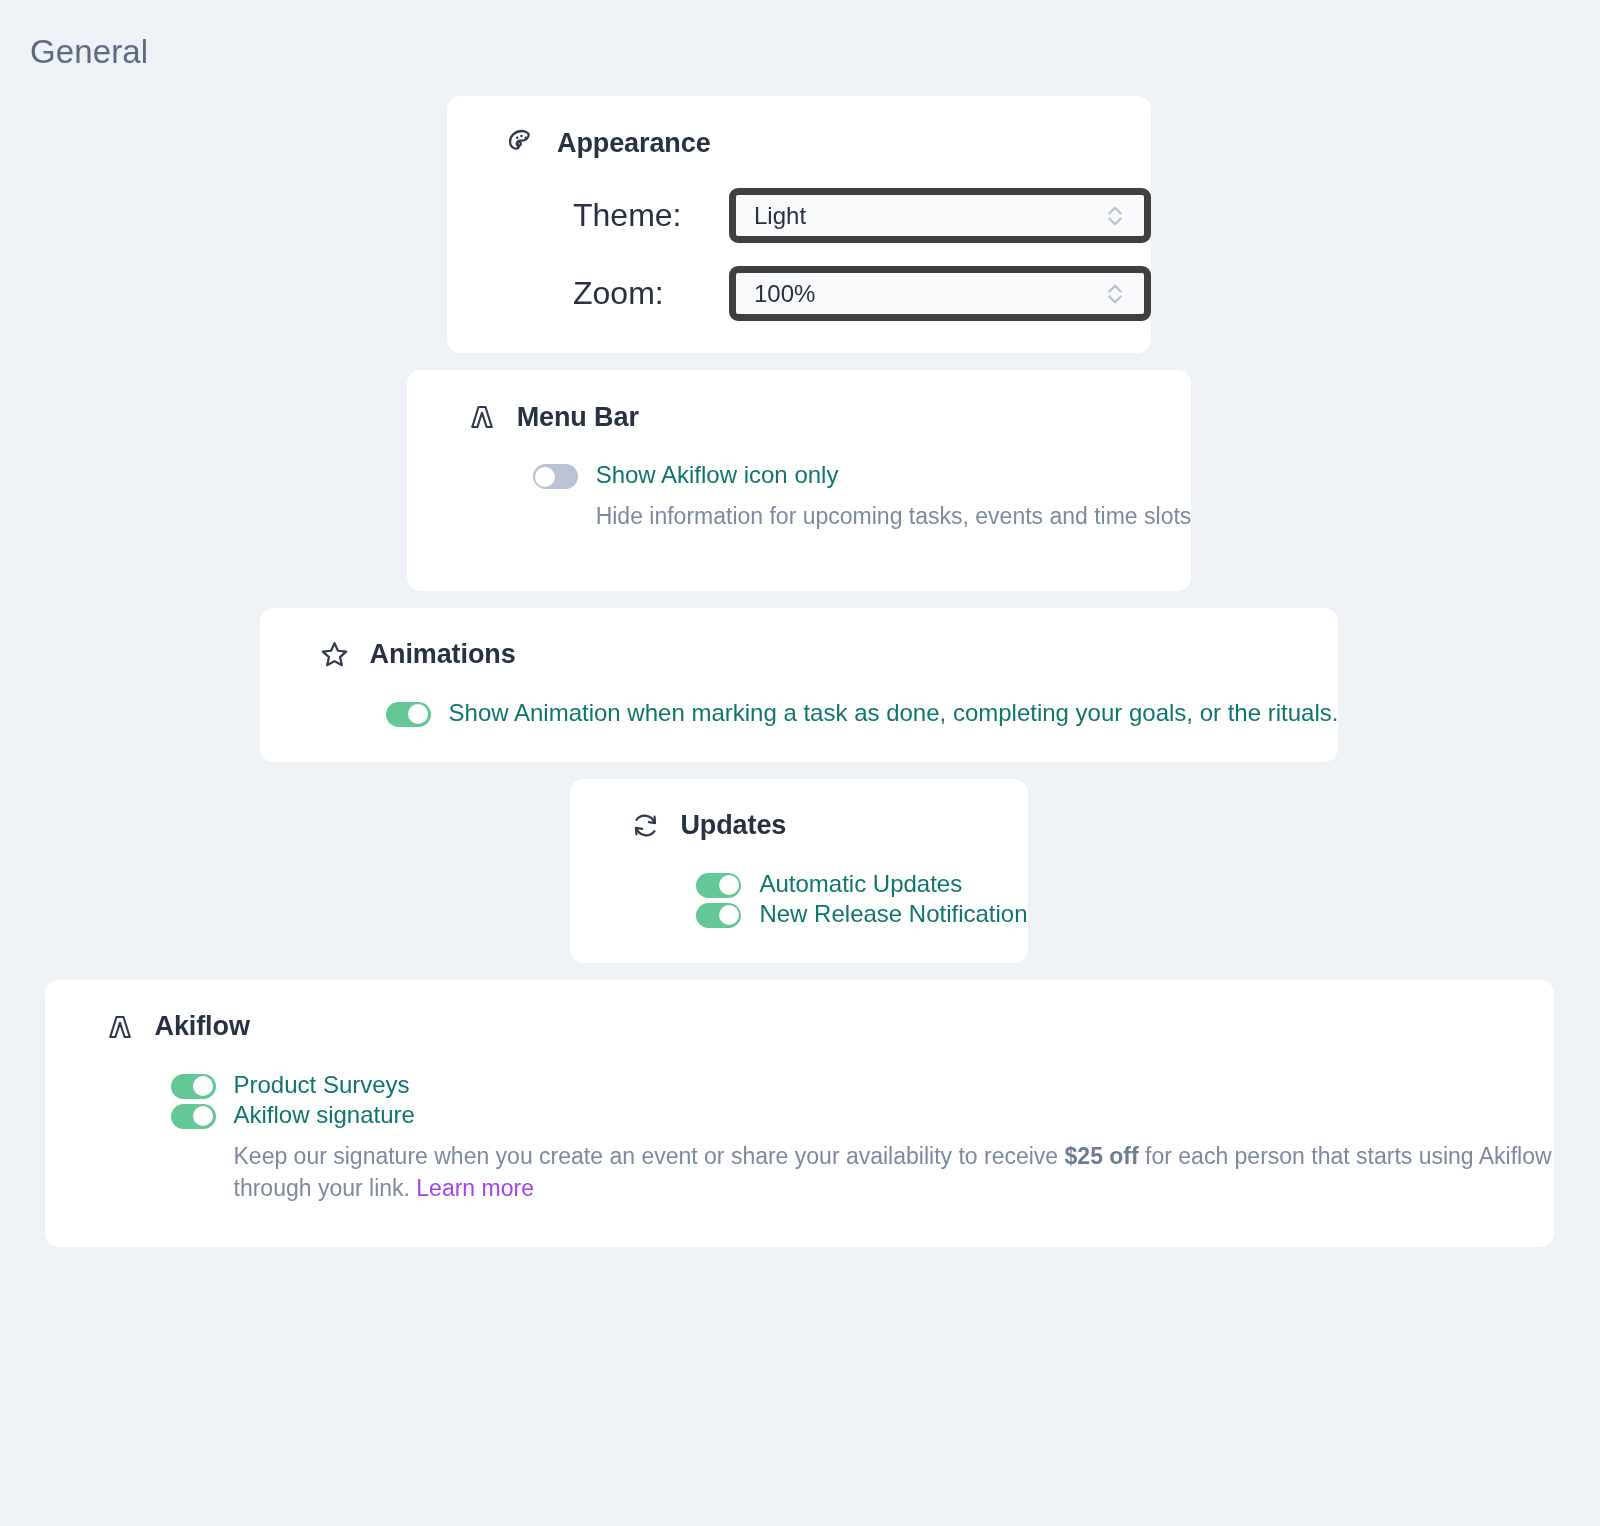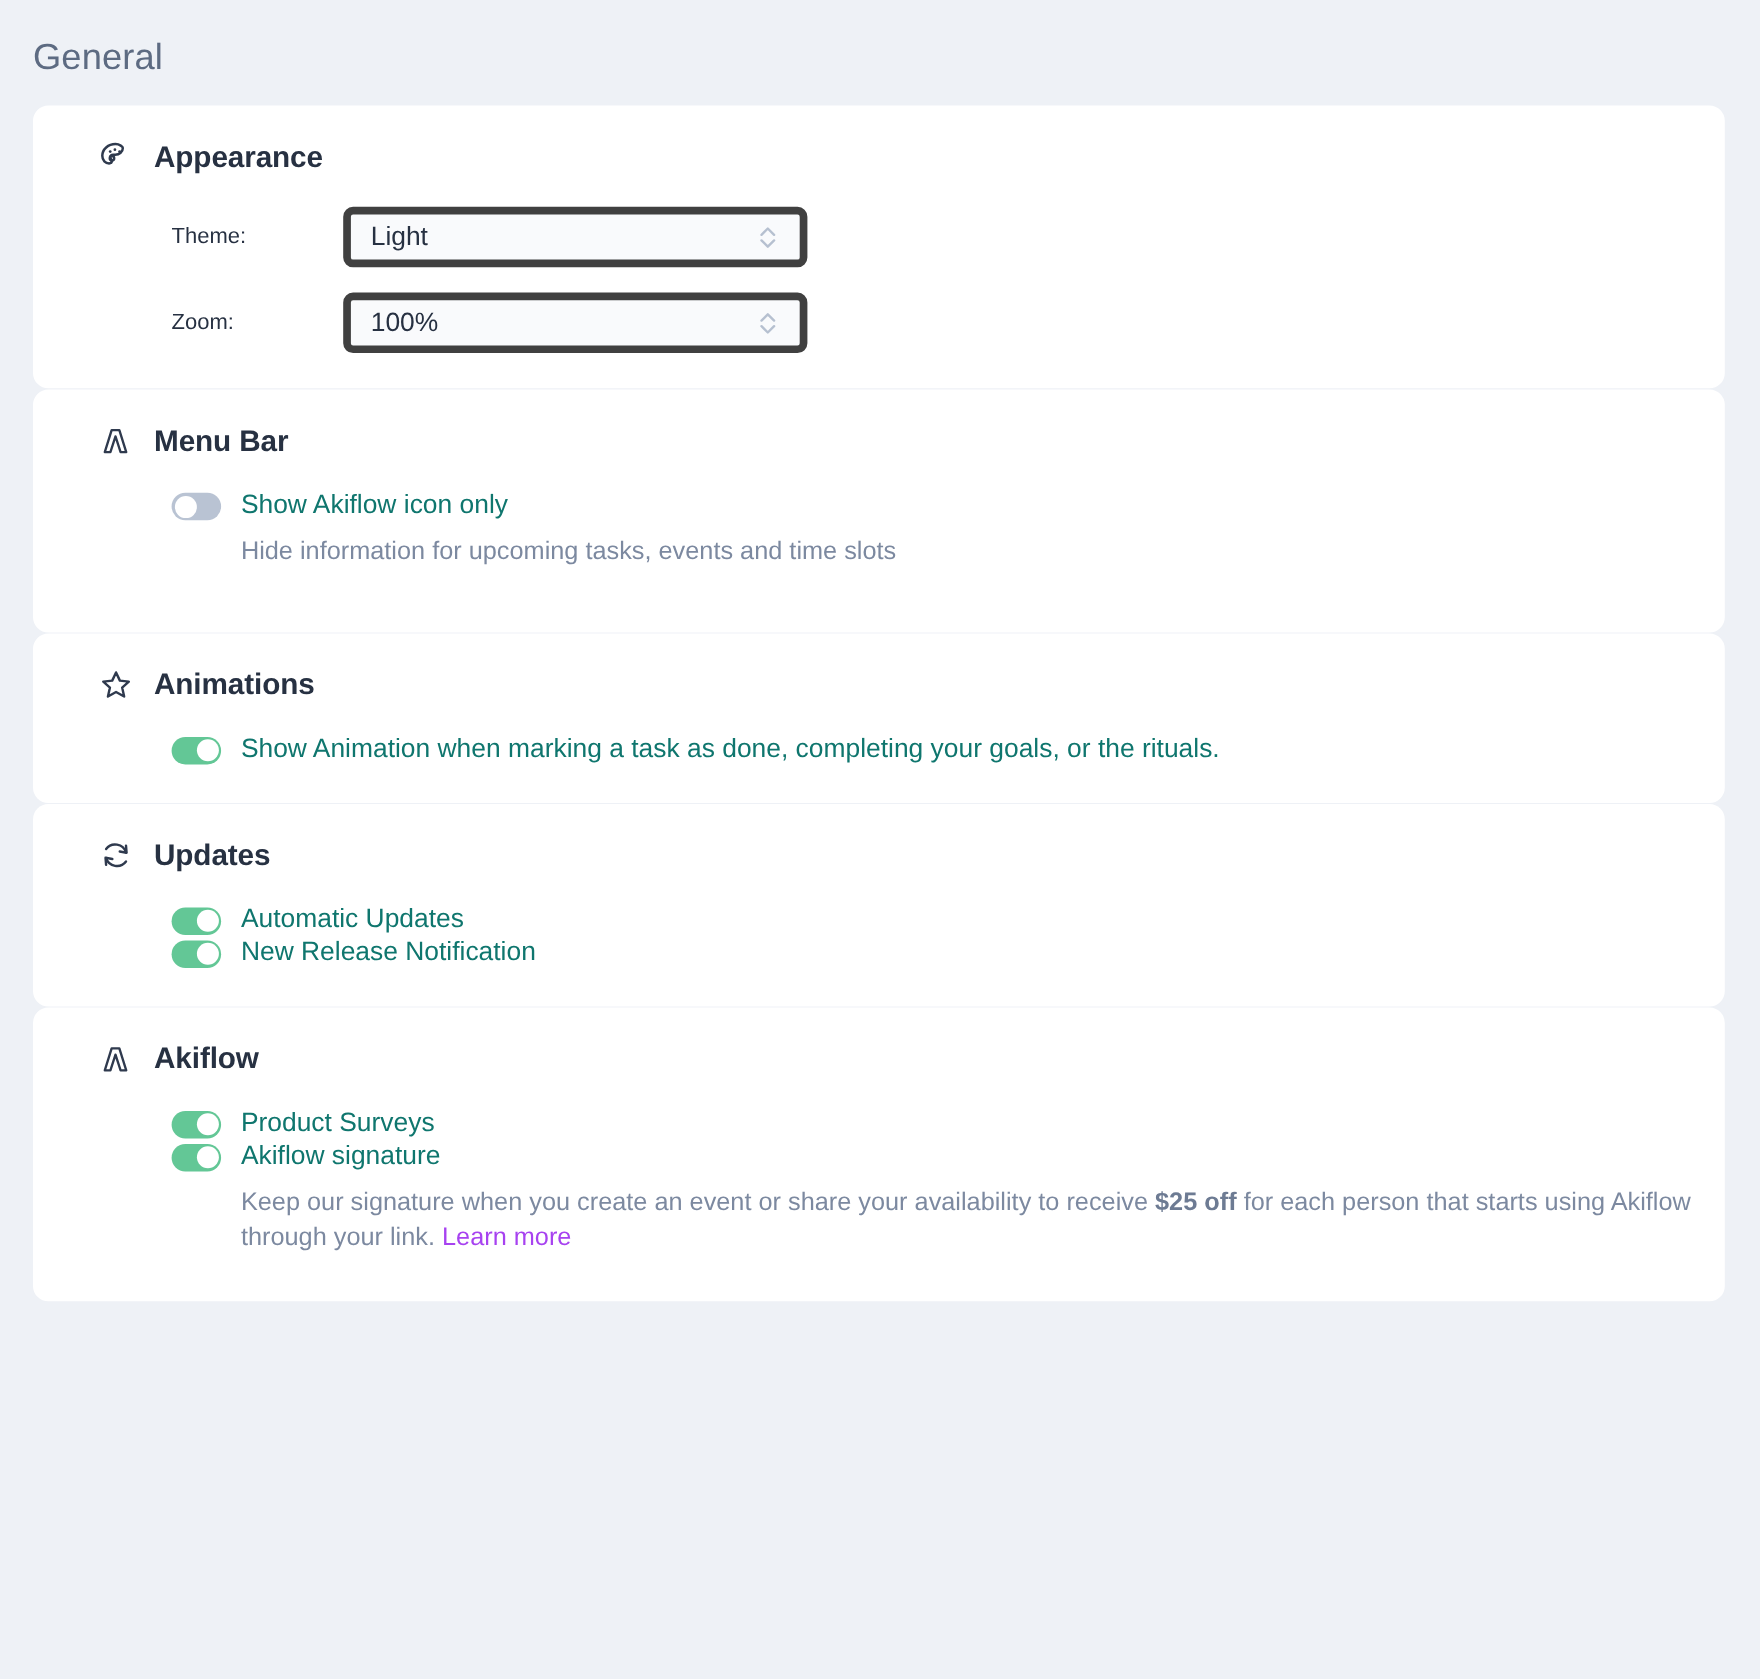--- a/index.html
+++ b/index.html
@@ -26,22 +26,23 @@
     font-size: 33px;
     font-weight: 400;
     padding: 33px 0 0 30px;
     letter-spacing: 0.1px;
   }
 
   .cards {
     margin-top: 25px;
     display: flex;
     flex-direction: column;
-    gap: 1px;
+    gap: 17px;
     padding: 0 32px 0 30px;
+    align-items: center;
   }
 
   .card {
     background: #ffffff;
     border-radius: 14px;
     padding: 30px 0 30px 0;
   }
 
   .card-head {
     display: flex;
@@ -76,21 +77,21 @@
     gap: 23px;
   }
 
   .field-row {
     display: flex;
     align-items: center;
   }
 
   .field-label {
     width: 156px;
-    font-size: 20px;
+    font-size: 32px;
     color: #273142;
     flex: 0 0 auto;
   }
 
   .select-box {
     width: 422px;
     height: 55px;
     background: #f9fafc;
     border: 7px solid #404040;
     border-radius: 9px;

